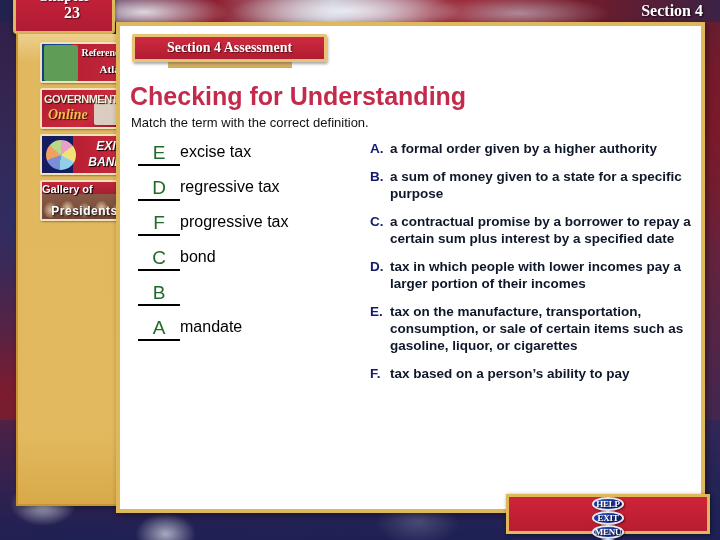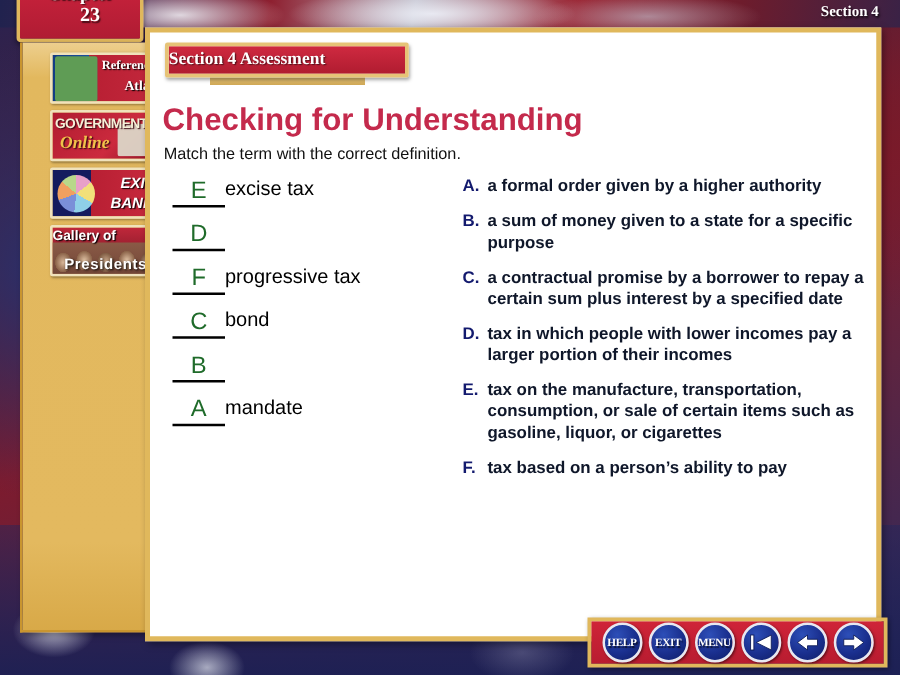--- a/index.html
+++ b/index.html
@@ -56,21 +56,21 @@
     font-family:"Liberation Serif", serif; font-weight:bold;
     color:#fff; font-size:16px; line-height:17px;
     text-shadow:1px 1px 1px rgba(0,0,0,.6);
     padding-left:16px;
   }
 
   
   .section-label {
     position:absolute; right:17px; top:2px;
     font-family:"Liberation Serif", serif; font-weight:bold;
-    font-size:12px; color:#ffffff;
+    font-size:16px; color:#ffffff;
     text-shadow:1px 1px 2px rgba(0,0,0,.8);
   }
 
   
   .sidebar {
     position:absolute; left:16px; top:34px; width:103px; height:472px;
     background:linear-gradient(180deg,#edcf8e 0%, #e2b85e 6%, #e3b95f 85%, #d8a948 100%);
     border:2px solid #c9952f; border-top:none;
     box-shadow:2px 2px 5px rgba(0,0,0,.4);
     padding:8px 22px;
@@ -147,21 +147,21 @@
     background:#ffffff;
     border:4px solid #e0b85c;
     box-shadow:2px 2px 6px rgba(0,0,0,.4);
   }
 
   
   .assess-banner {
     position:absolute; left:12px; top:8px; width:195px; height:28px;
     background:linear-gradient(180deg,#cf2a40 0%, #b01c30 100%);
     border:3px solid #e6c377; border-radius:2px;
-    display:flex; align-items:center; justify-content:flex-start;
+    display:flex; align-items:center; justify-content:center;
     box-shadow:1px 2px 3px rgba(0,0,0,.35);
   }
   .assess-banner span {
     font-family:"Liberation Serif", serif; font-weight:bold;
     font-size:14px; color:#ffffff; text-shadow:1px 1px 1px rgba(0,0,0,.55);
   }
   .banner-tab {
     position:absolute; left:48px; top:36px; width:124px; height:6px;
     background:linear-gradient(180deg,#e6c377 0%, #cfa855 100%);
   }
@@ -200,26 +200,27 @@
     width:20px; min-width:20px; font-size:13.5px; font-weight:bold;
     color:#131a6e; font-family:"Liberation Sans", sans-serif; line-height:17px;
   }
   .def-text {
     font-size:13.5px; color:#0f172a; font-weight:bold;
     font-family:"Liberation Sans", sans-serif; line-height:17px;
   }
 
   
   .navbar {
-    position:absolute; right:10px; bottom:6px; width:240px; height:40px;
+    position:absolute; right:10px; bottom:6px; width:204px; height:40px;
     background:linear-gradient(180deg,#cf2438 0%, #b81c30 100%);
     border:3px solid #e0b85c;
     display:flex; align-items:center; justify-content:space-around;
     padding:0 6px;
     box-shadow:1px 1px 4px rgba(0,0,0,.45);
+    flex-direction:column;
   }
   .nav-btn {
     width:32px; height:32px; border-radius:50%;
     background:radial-gradient(circle at 35% 28%, #2d4fb8 0%, #1a2f8e 55%, #0f1d66 100%);
     border:2px solid #e8e8f0;
     display:flex; align-items:center; justify-content:center;
     cursor:pointer; position:relative;
     box-shadow:1px 1px 2px rgba(0,0,0,.5);
   }
   .nav-btn .lbl {
@@ -282,20 +283,21 @@
   <div class="main-title">Checking for Understanding</div>
   <div class="sub-title">Match the term with the correct definition.</div>
 
   <div class="terms">
     <div class="term-row">
       <div class="term-blank">E</div>
       <div class="term-name">excise tax</div>
     </div>
     <div class="term-row">
       <div class="term-blank">D</div>
+      <div class="term-name">regressive tax</div>
     </div>
     <div class="term-row">
       <div class="term-blank">F</div>
       <div class="term-name">progressive tax</div>
     </div>
     <div class="term-row">
       <div class="term-blank">C</div>
       <div class="term-name">bond</div>
     </div>
     <div class="term-row">

